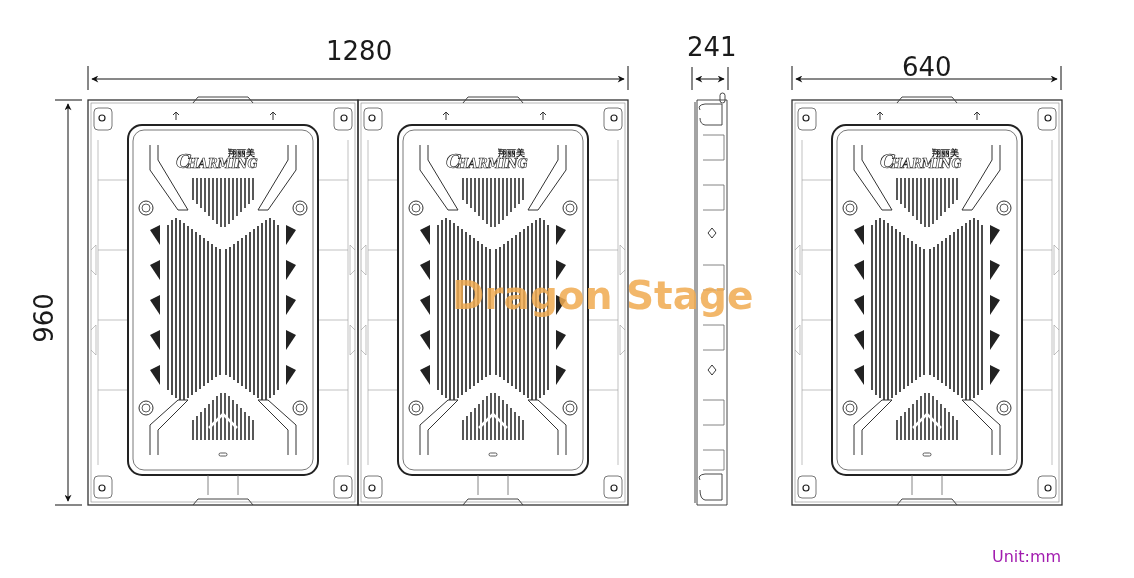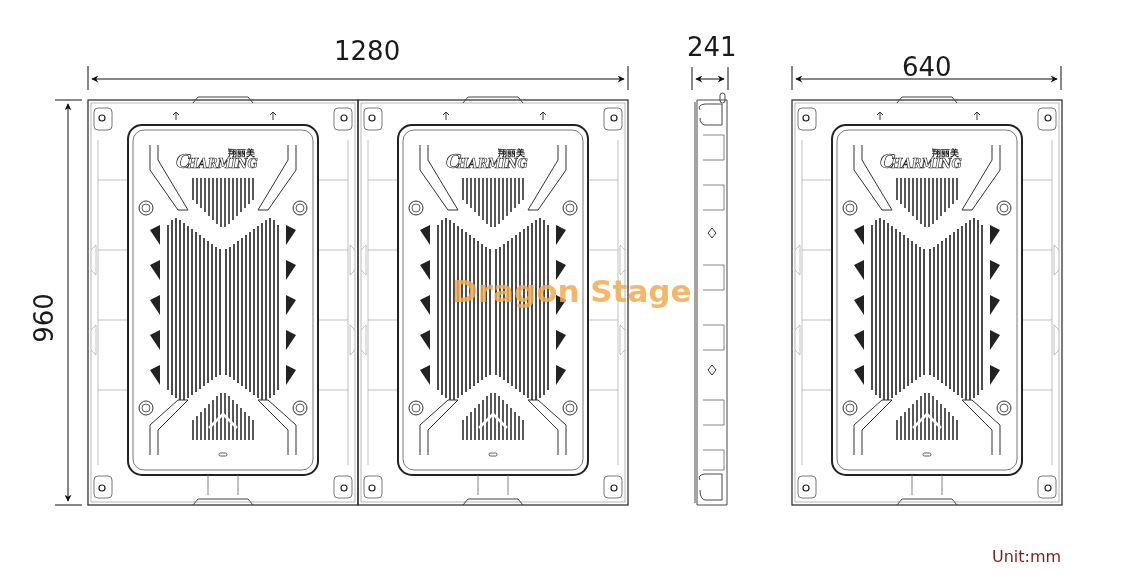--- a/index.html
+++ b/index.html
@@ -1,25 +1,25 @@
 <!DOCTYPE html>
 <html><head>
 <meta charset="utf-8">
 <style>
   html, body { margin: 0; padding: 0; background: #ffffff; }
   body { width: 1134px; height: 578px; position: relative; overflow: hidden;
          font-family: "Liberation Sans", "DejaVu Sans", sans-serif; }
   .dim-label { position: absolute; color: #1a1a1a; font-family: "DejaVu Sans", sans-serif;
                font-size: 26px; line-height: 1; }
-  #dim-1280 { left: 326px; top: 38px; margin-left: 8px; }
+  #dim-1280 { left: 326px; top: 38px; }
   #dim-128 { left: 687px; top: 34px; }
   #dim-640 { left: 902px; top: 54px; }
   #dim-960 { left: 14px; top: 305px; transform: rotate(-90deg); transform-origin: center; width:60px; text-align:center; }
-  #unit { position: absolute; left: 992px; top: 547px; font-size: 16px; color: #7f1d1d; font-family: "DejaVu Sans", sans-serif; }
-  #watermark { position: absolute; left: 452px; top: 273px; font-size: 31px; font-weight: bold;
+  #unit { position: absolute; left: 992px; top: 547px; font-size: 16px; color: #a21caf; font-family: "DejaVu Sans", sans-serif; }
+  #watermark { position: absolute; left: 452px; top: 273px; font-size: 39px; font-weight: bold;
                color: rgba(240,170,80,0.85); font-family: "DejaVu Sans", sans-serif; letter-spacing: 0px; }
   svg#drawing { position: absolute; left: 0; top: 0; }
   .logo-text { font-family: "DejaVu Serif", serif; font-style: italic; font-weight: bold; }
 </style>
 </head>
 <body>
 
 <svg id="drawing" width="1134" height="578" viewBox="0 0 1134 578" xmlns="http://www.w3.org/2000/svg">
   <defs>
     <marker id="arrow" viewBox="0 0 10 10" refX="9" refY="5" markerWidth="9" markerHeight="7" orient="auto-start-reverse">

